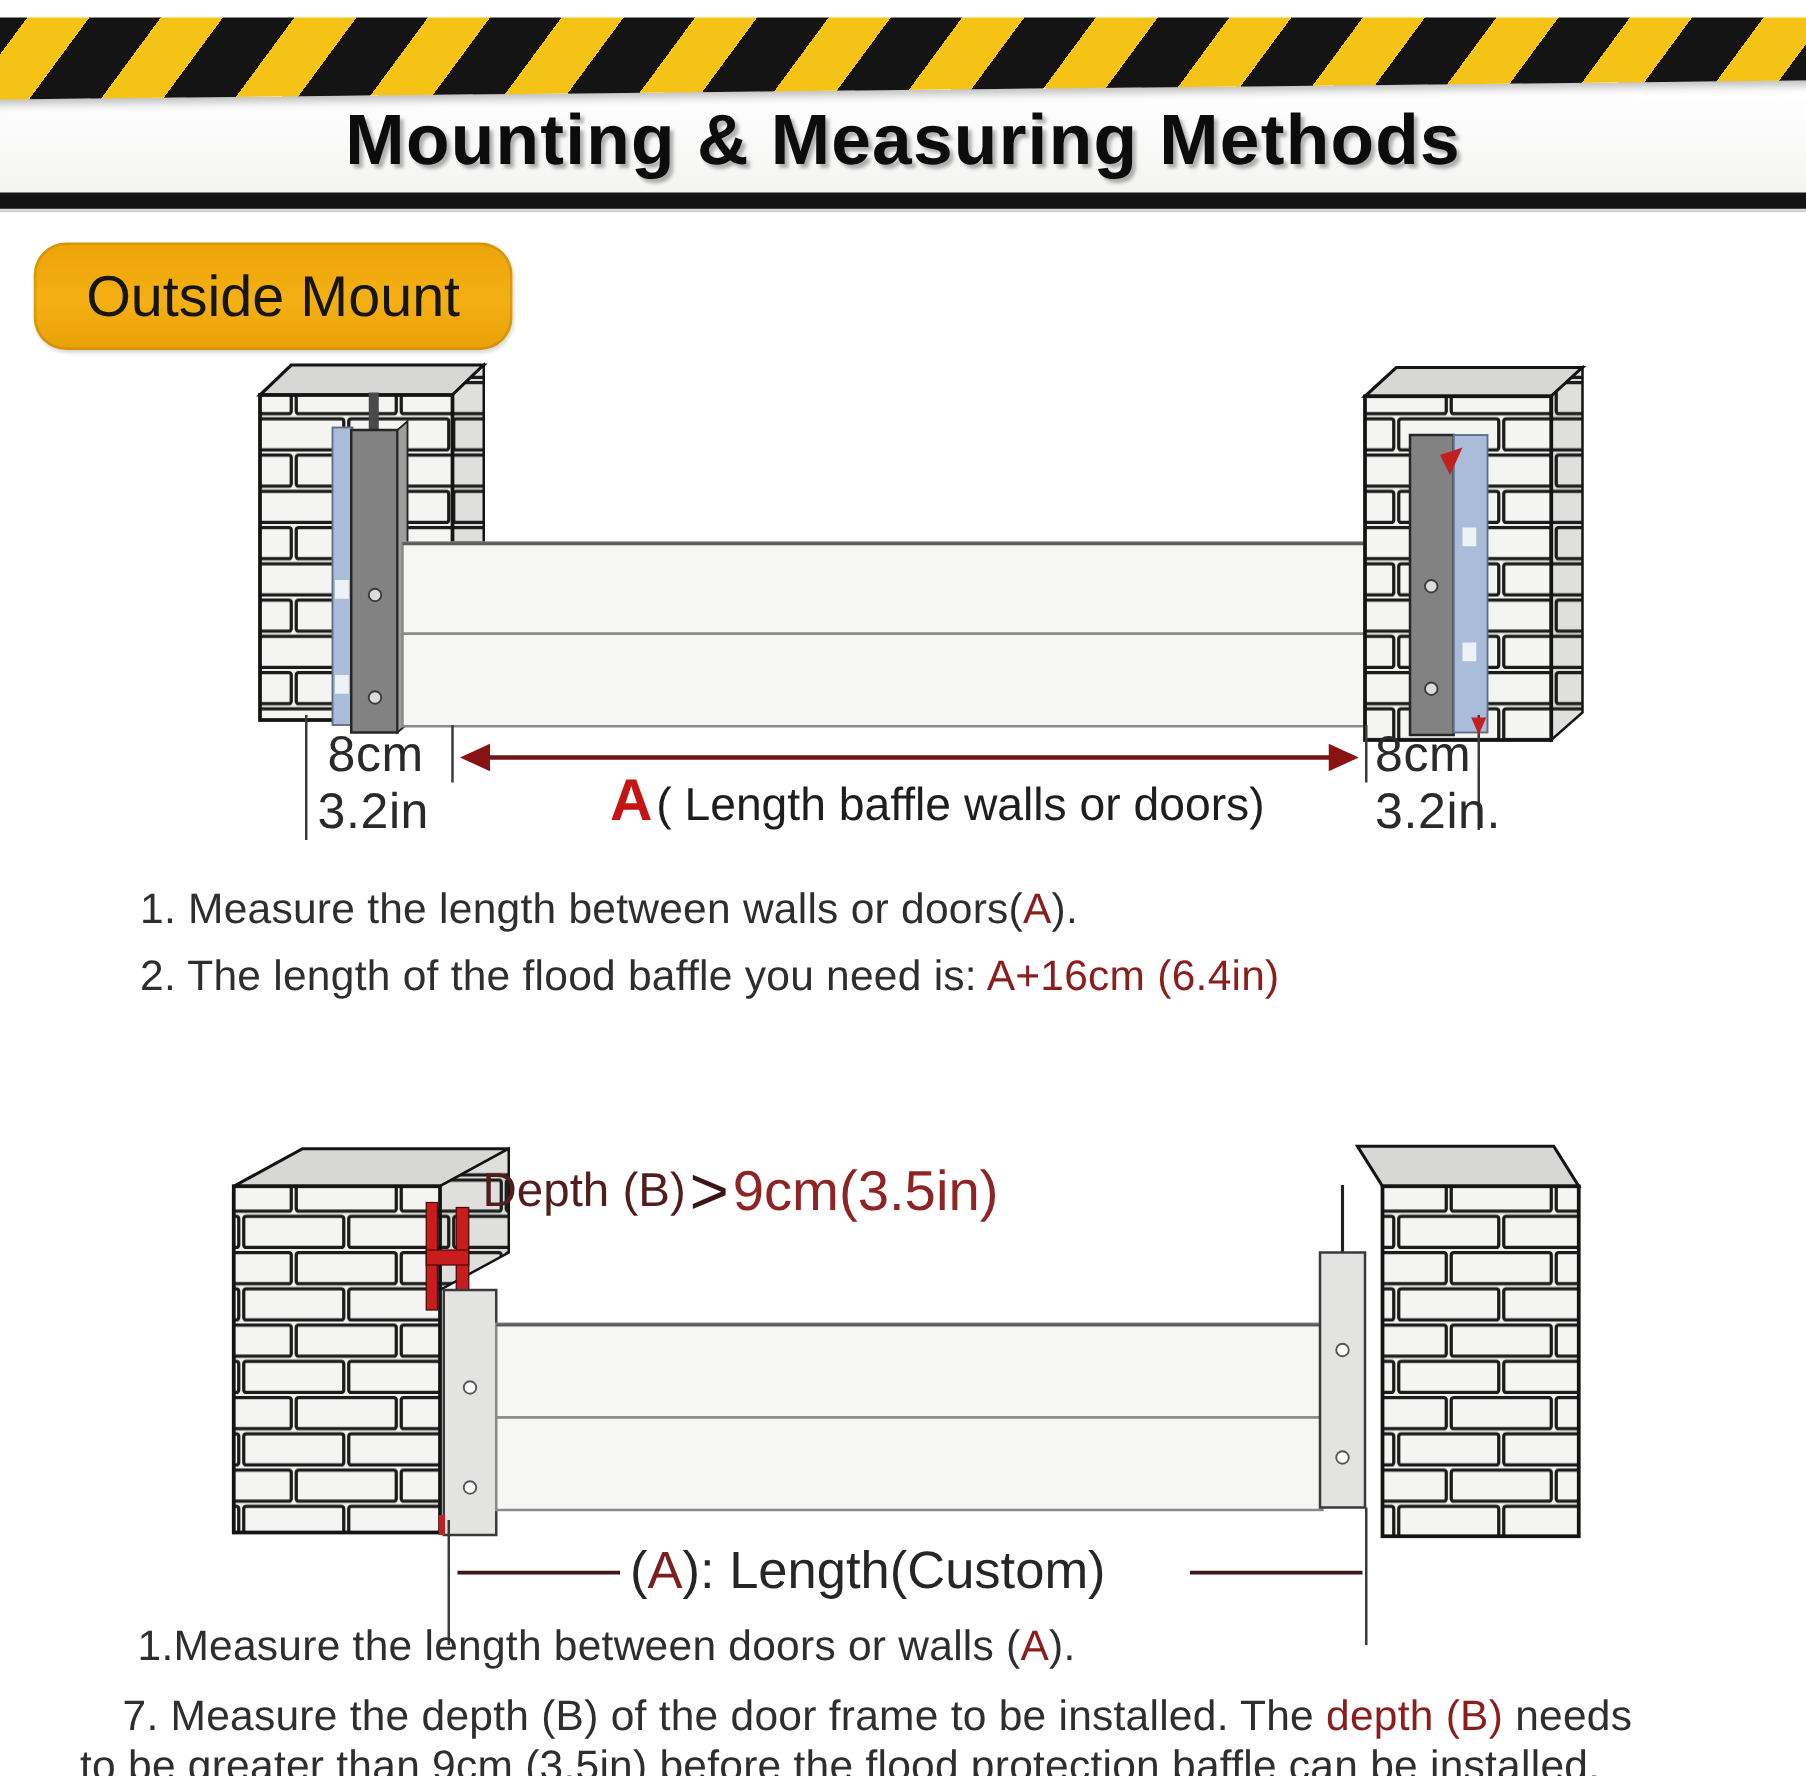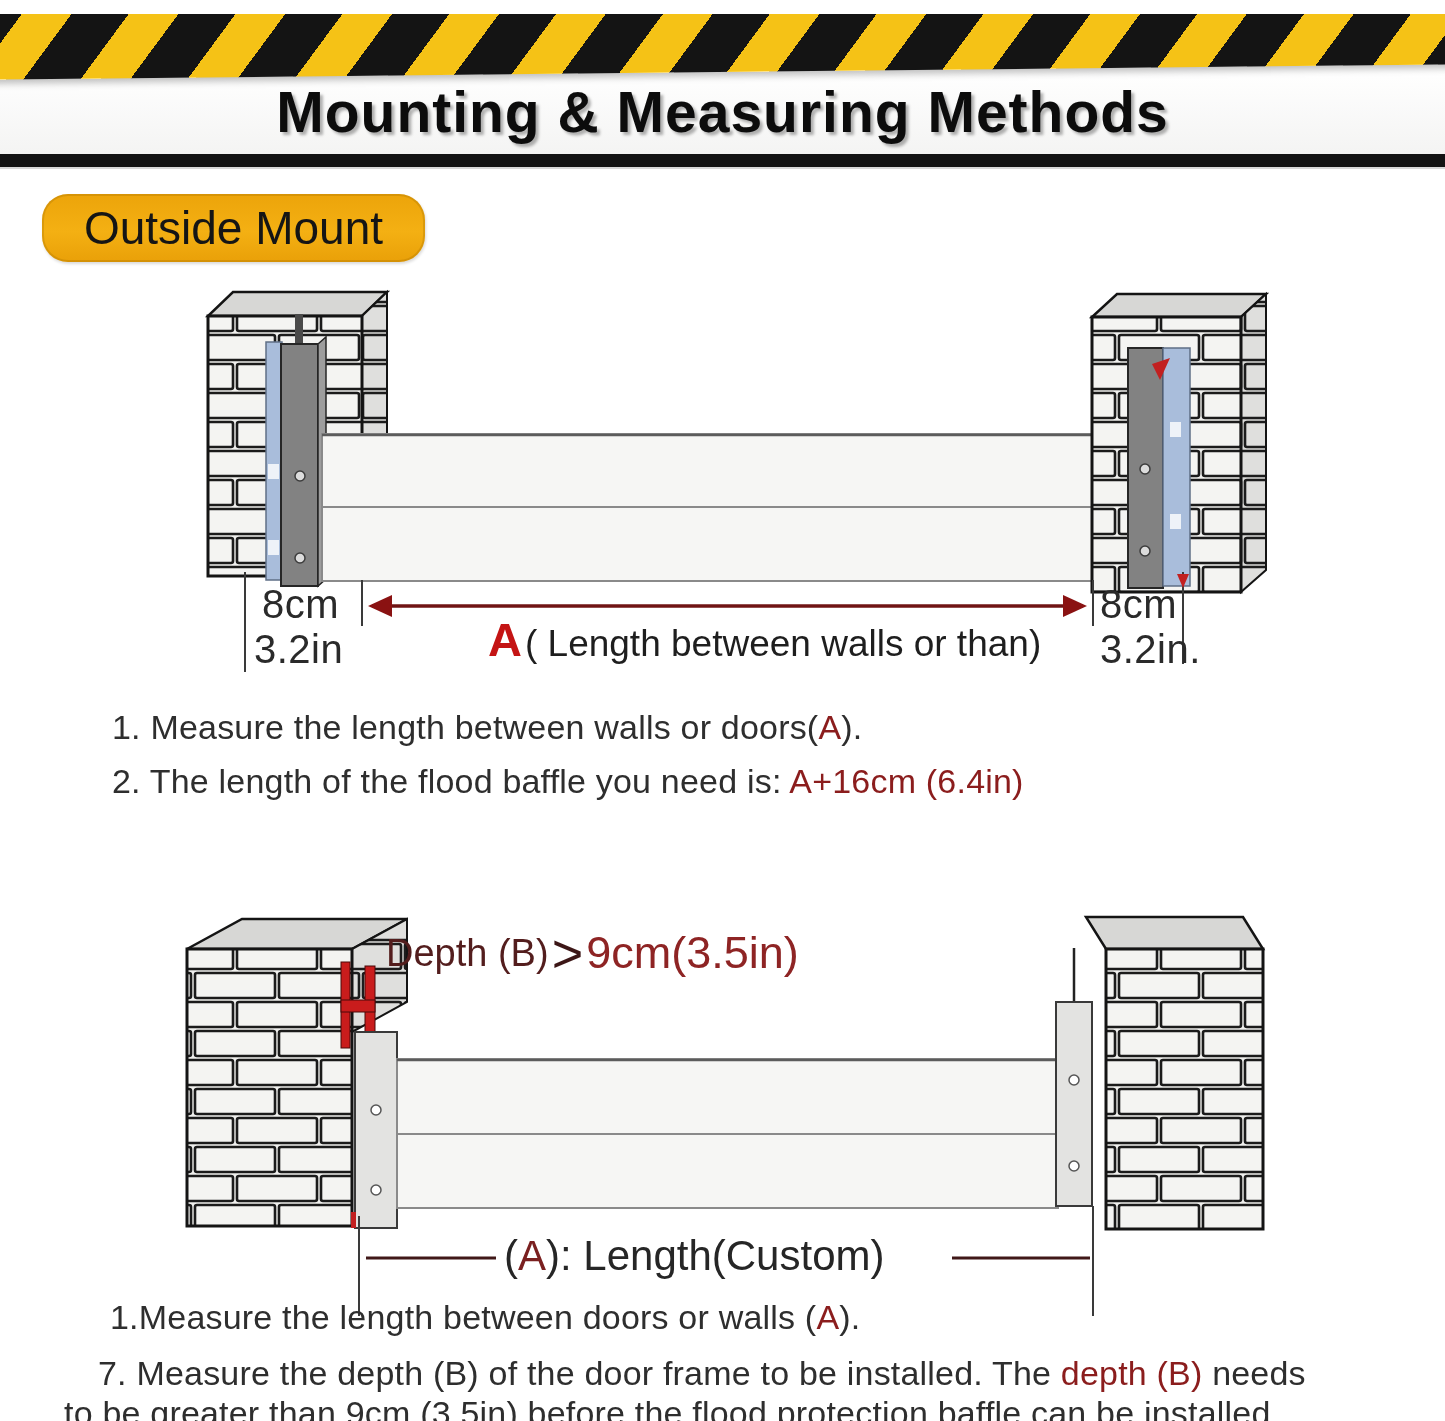--- a/index.html
+++ b/index.html
@@ -13,21 +13,21 @@
   .title{margin:0;font-size:57px;font-weight:700;letter-spacing:1px;color:#0c0c0c;
          text-shadow:3px 3px 3px rgba(0,0,0,0.30);}
   .tape{position:absolute;left:-2%;top:-16px;width:104%;height:74px;
         transform:rotate(-0.6deg);
         background:repeating-linear-gradient(127deg,#141414 0 46px,#f5c216 46px 86px);
         box-shadow:0 4px 7px rgba(0,0,0,0.25);}
   .black-bar{position:absolute;top:140px;left:0;width:100%;height:13px;background:#141414;
              border-bottom:2px solid #d9d9d9;}
 
   
-  .pill{position:absolute;left:42px;width:383px;height:68px;border-radius:26px;
+  .pill{position:absolute;left:27px;width:383px;height:86px;border-radius:26px;
         background:linear-gradient(180deg,#eca40a,#f4b013 55%,#e9a008);
         box-shadow:inset 0 0 0 2px rgba(175,118,0,0.35), 1px 2px 3px rgba(0,0,0,0.15);
         display:flex;align-items:center;justify-content:center;
         font-size:46px;color:#151515;}
   .pill-outside{top:180px;}
   .pill-inside{top:806px;}
 
   
   .diag{position:absolute;left:0;width:1445px;}
   .diag1{top:260px;height:420px;}
@@ -161,21 +161,21 @@
       <polygon class="redtick" points="1177,560 1189,560 1183,574"></polygon>
     </g>
   </svg>
 
   <div class="t dim o-cm-l">8cm</div>
   <div class="t dim o-in-l">3.2in</div>
   <div class="t dim o-cm-r">8cm</div>
   <div class="t dim o-in-r">3.2in.</div>
   <div class="t o-span">
     <span class="span-a">A</span>
-    <span class="span-rest">( Length between walls or than)</span>
+    <span class="span-rest">( Length baffle walls or doors)</span>
   </div>
   <div class="t note o-note1">
     <span>1. Measure the length between walls or doors(</span><span class="hl">A</span><span>).</span>
   </div>
   <div class="t note o-note2">
     <span>2. The length of the flood baffle you need is: </span><span class="hl">A+16cm (6.4in)</span>
   </div>
 
 
   <svg class="diag diag2" viewBox="0 900 1445 410">

